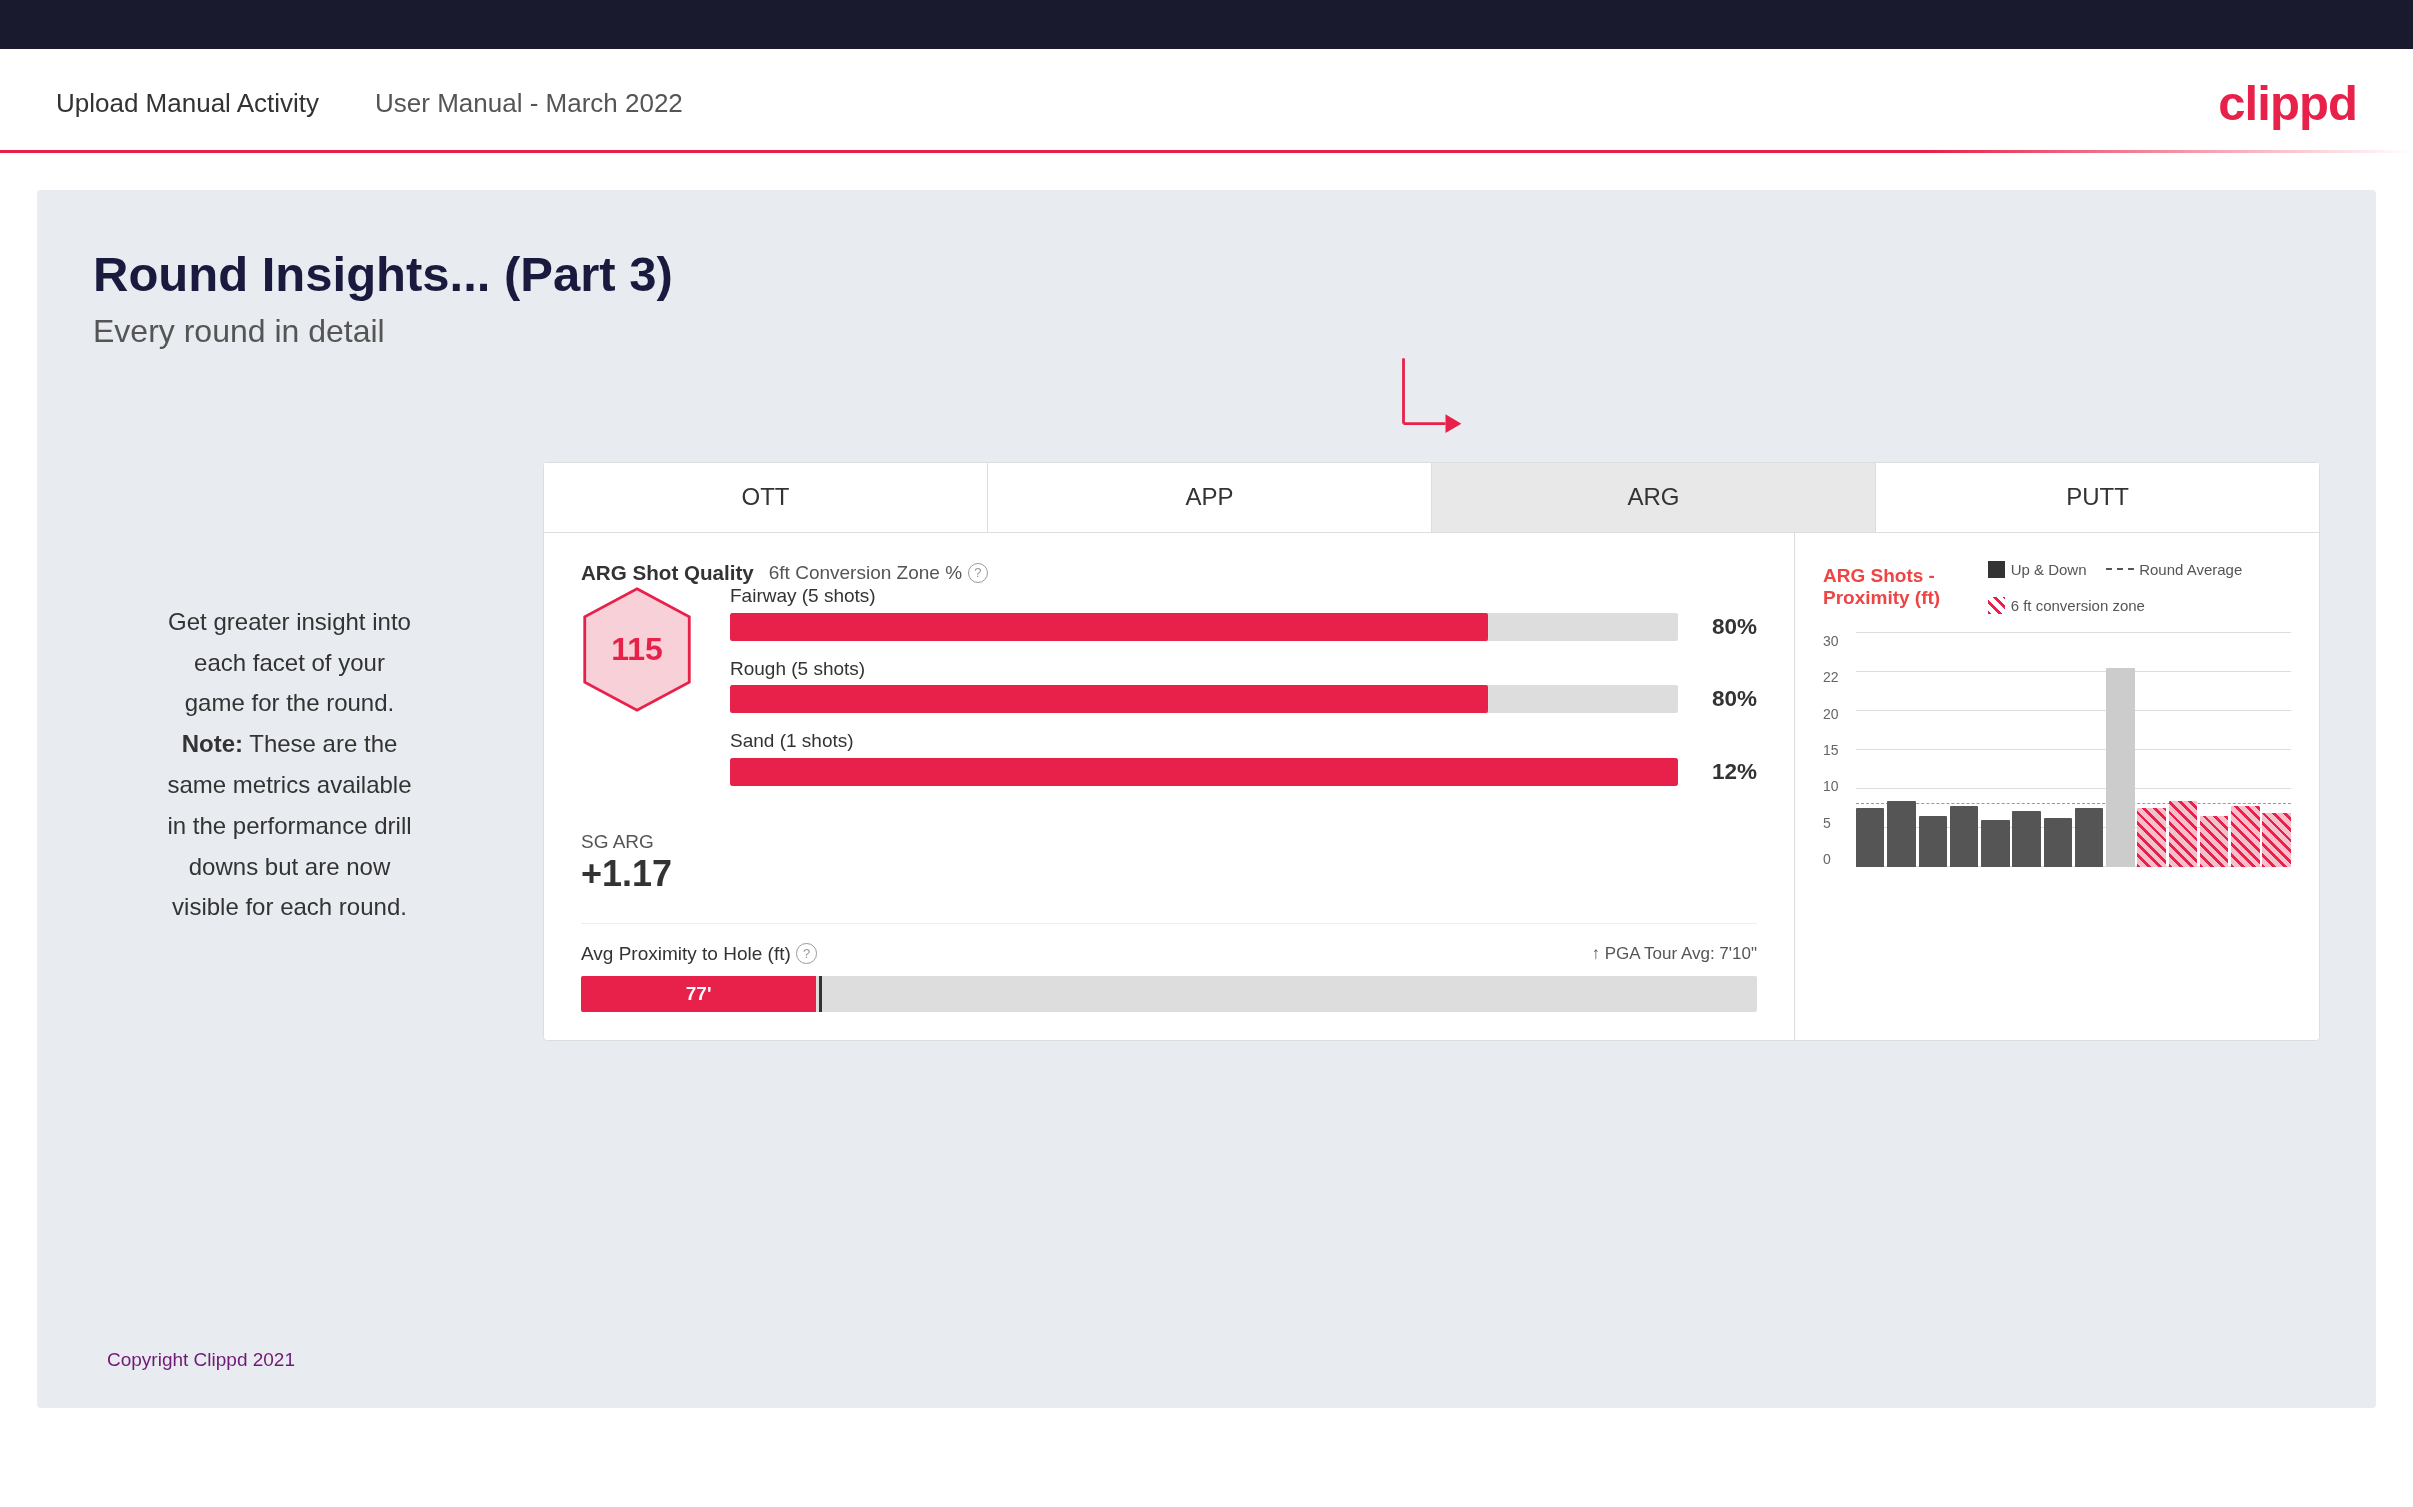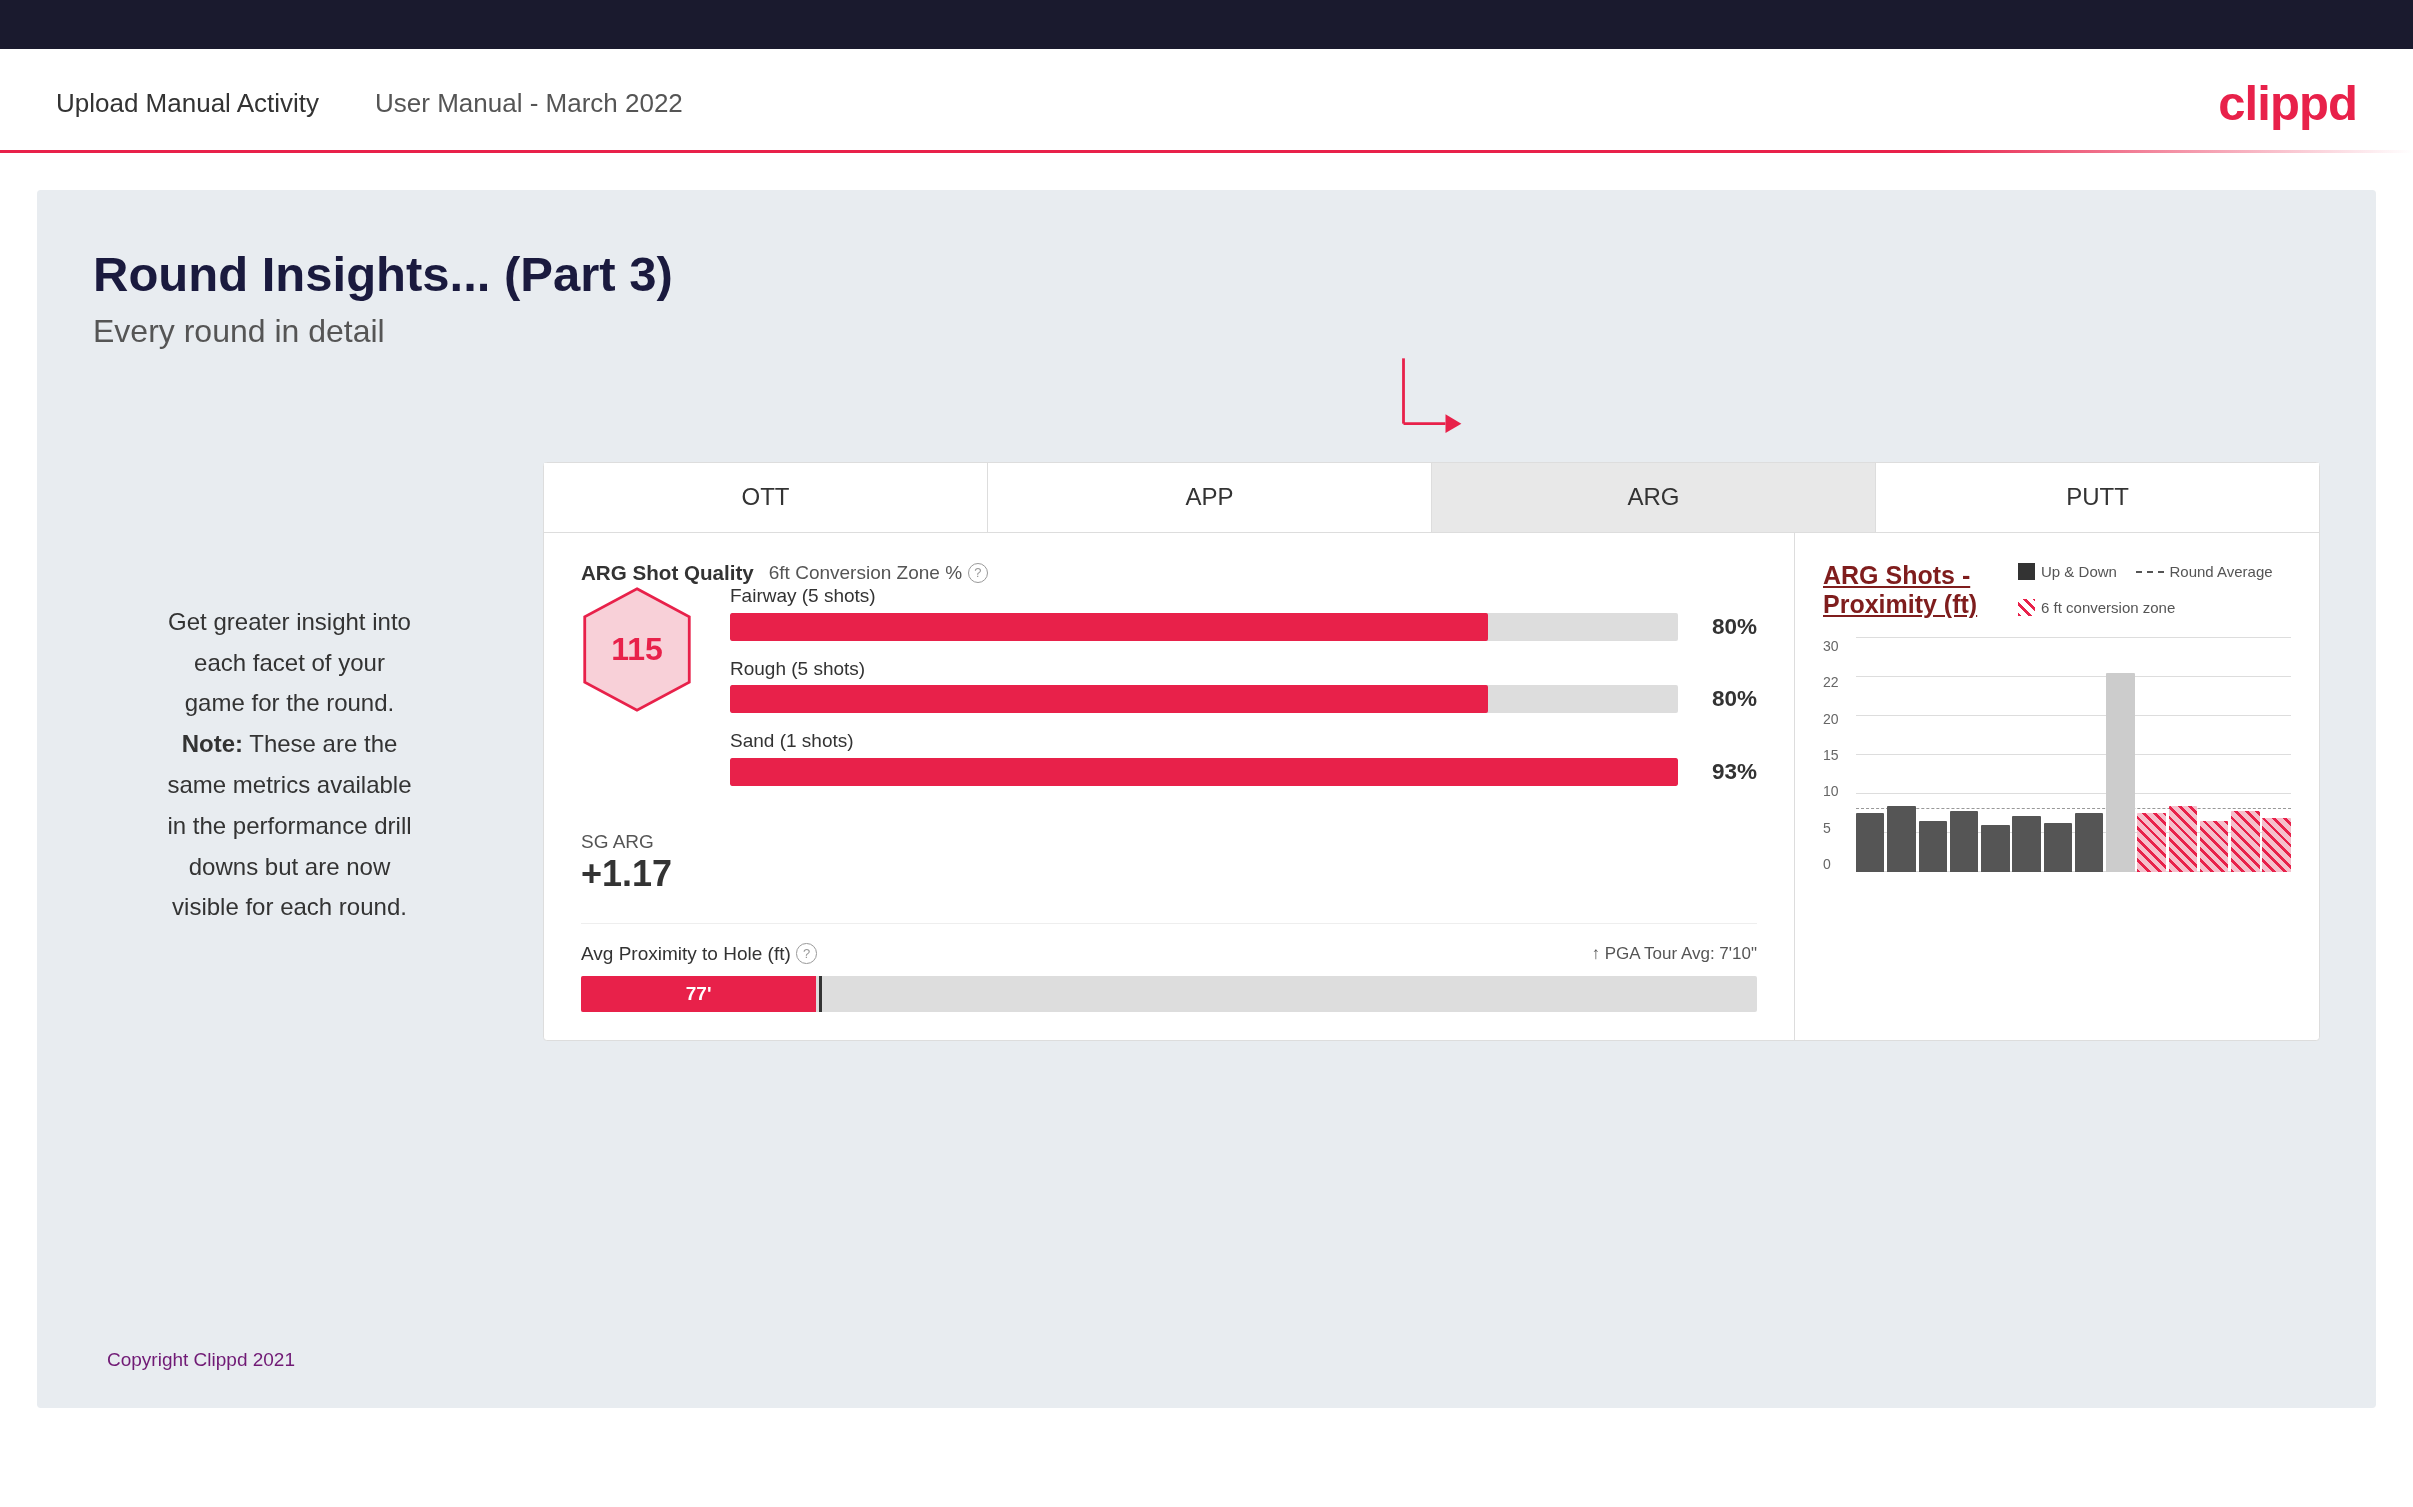--- a/index.html
+++ b/index.html
@@ -315,24 +315,23 @@
     }
 
     .chart-header {
       display: flex;
       align-items: center;
       justify-content: space-between;
       margin-bottom: 19px;
       font-size: 17px;
     }
     .chart-title {
-      font-size: 25px;
-      color: #7f1d1d;
+      font-size: 19px;
+      color: #ef4444;
       font-weight: 600;
-      text-decoration: underline;
     }
     .chart-legend {
       display: flex;
       gap: 19px;
       align-items: center;
       flex-wrap: wrap;
     }
     .legend-item {
       display: flex;
       align-items: center;
@@ -535,21 +534,21 @@
                 </div>
                 <span class="bar-pct">80%</span>
               </div>
             </div>
             <div class="bar-row">
               <div class="bar-label">Sand (1 shots)</div>
               <div class="bar-container">
                 <div class="bar-track">
                   <div class="bar-fill" style="width:100%"></div>
                 </div>
-                <span class="bar-pct">93%</span>
+                <span class="bar-pct">12%</span>
               </div>
             </div>
           </div>
         </div>
 
         <div class="sg-section">
           <div class="sg-label">SG ARG</div>
           <div class="sg-value">+1.17</div>
         </div>
 

